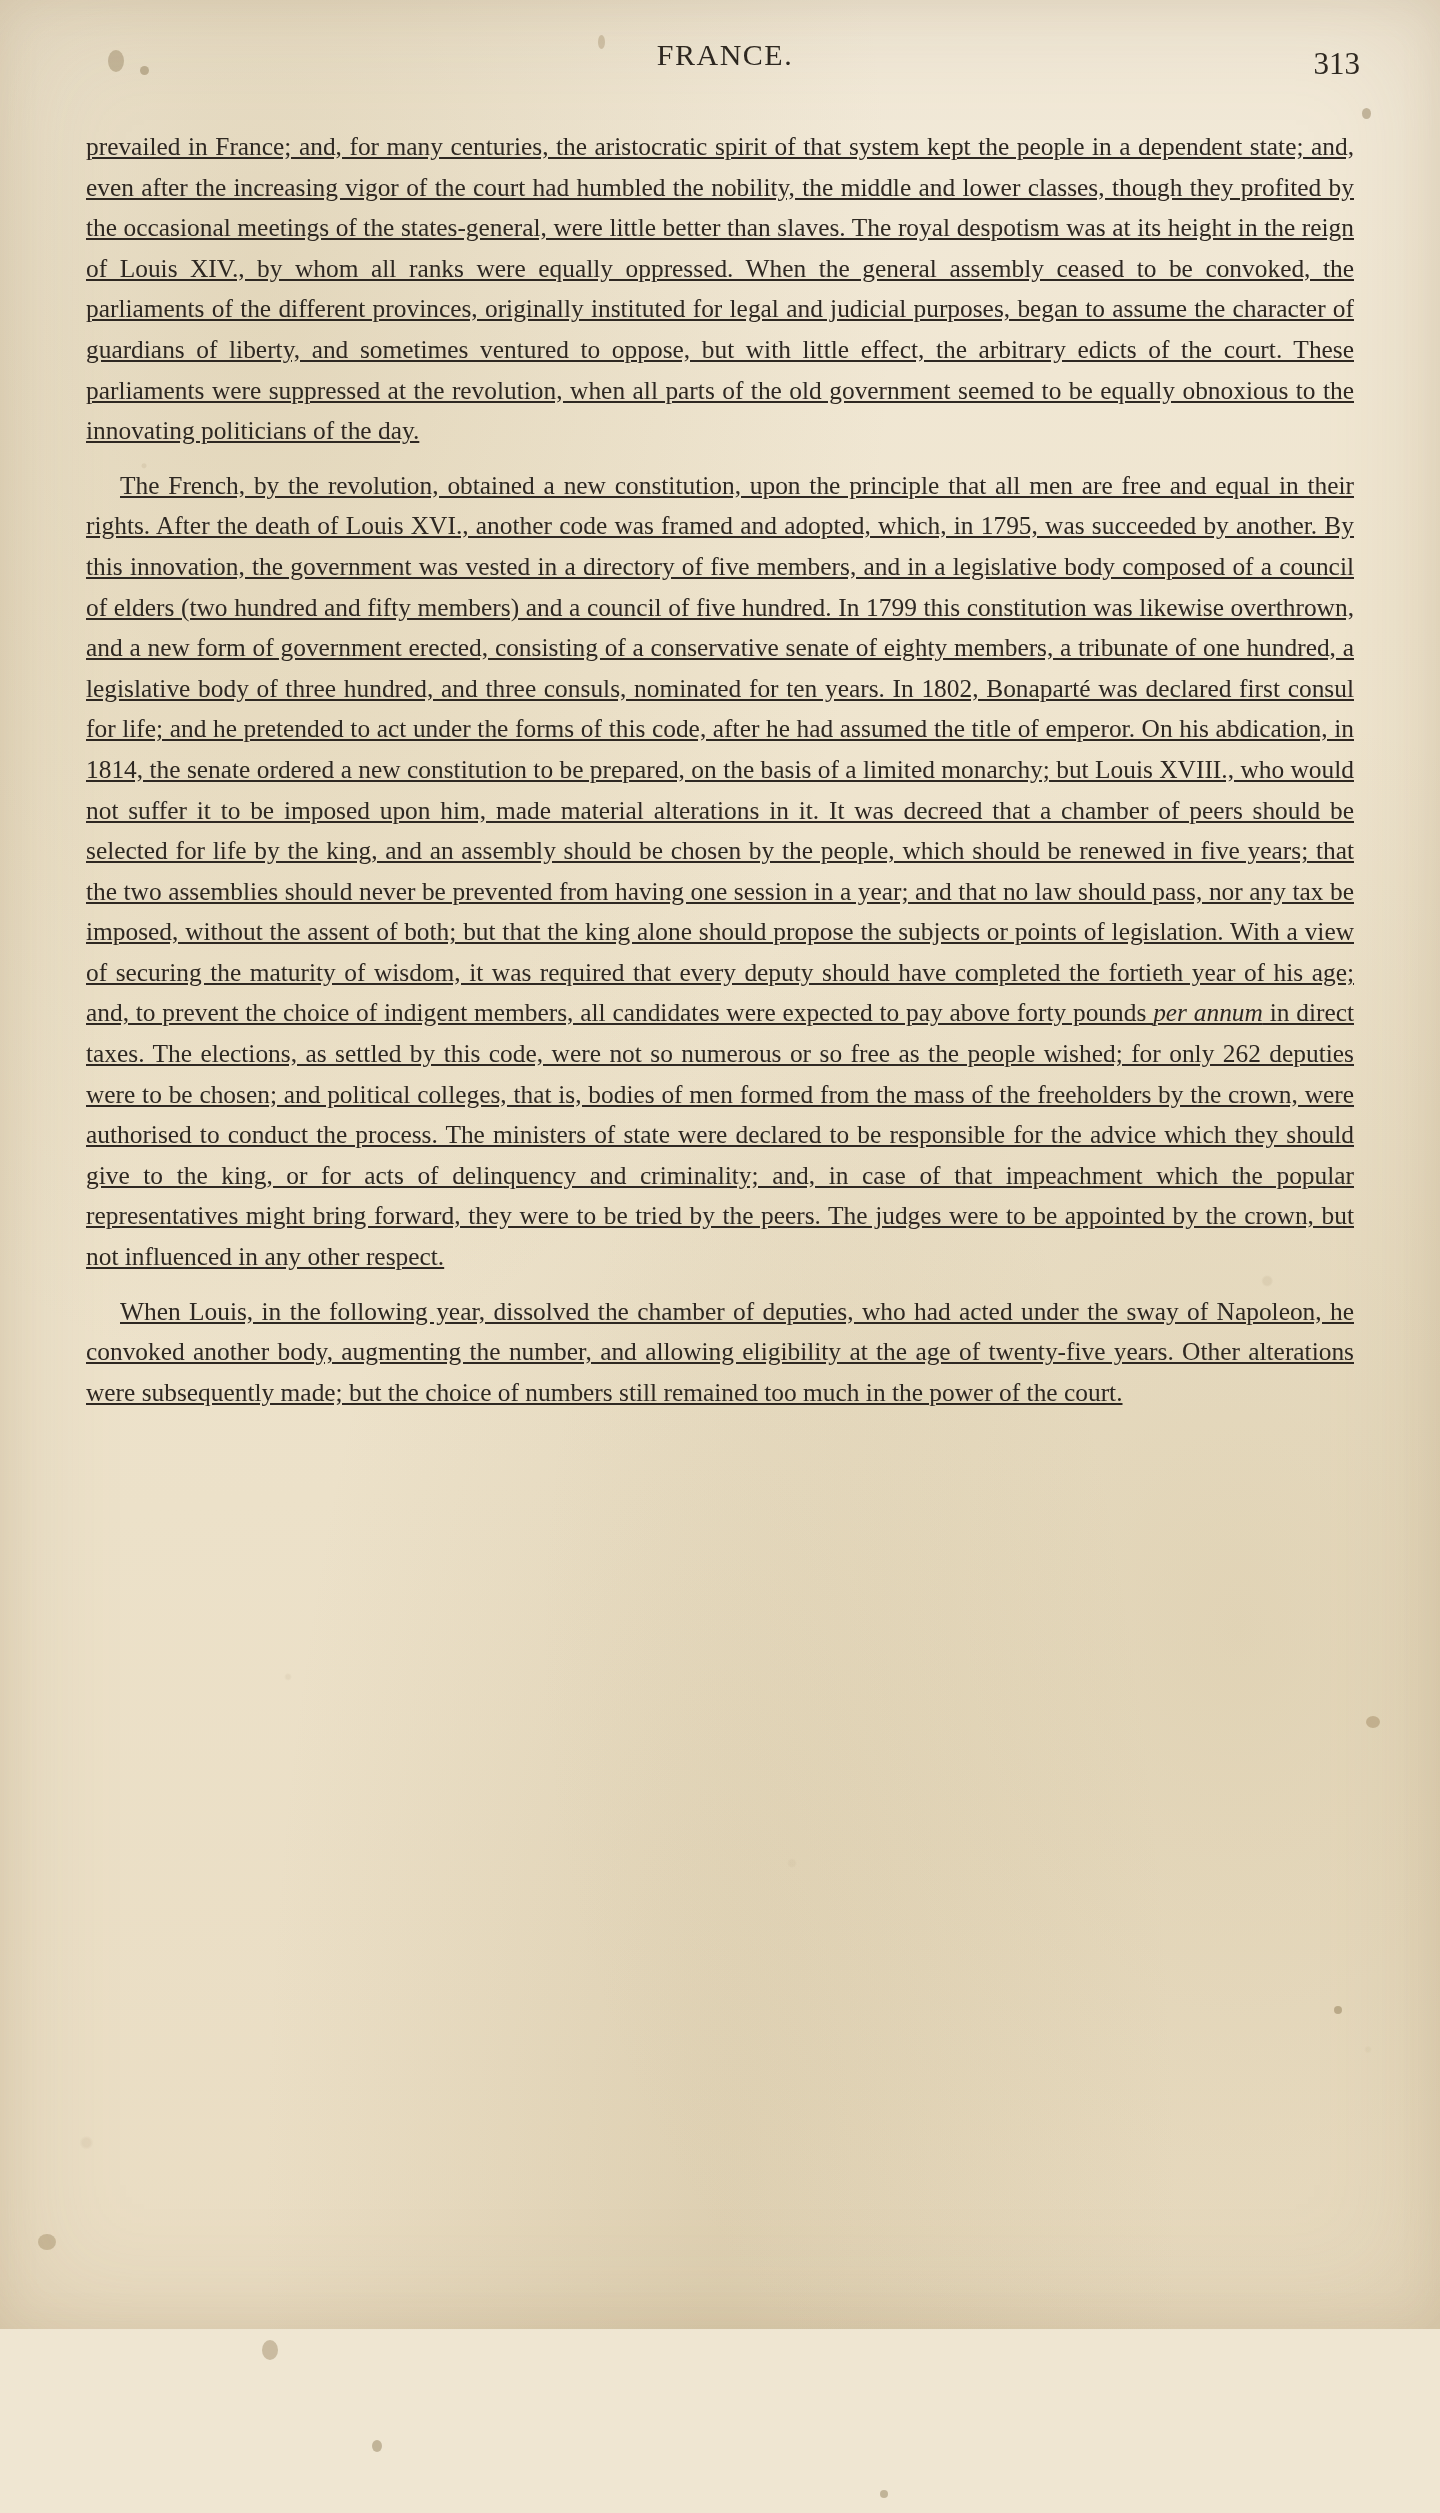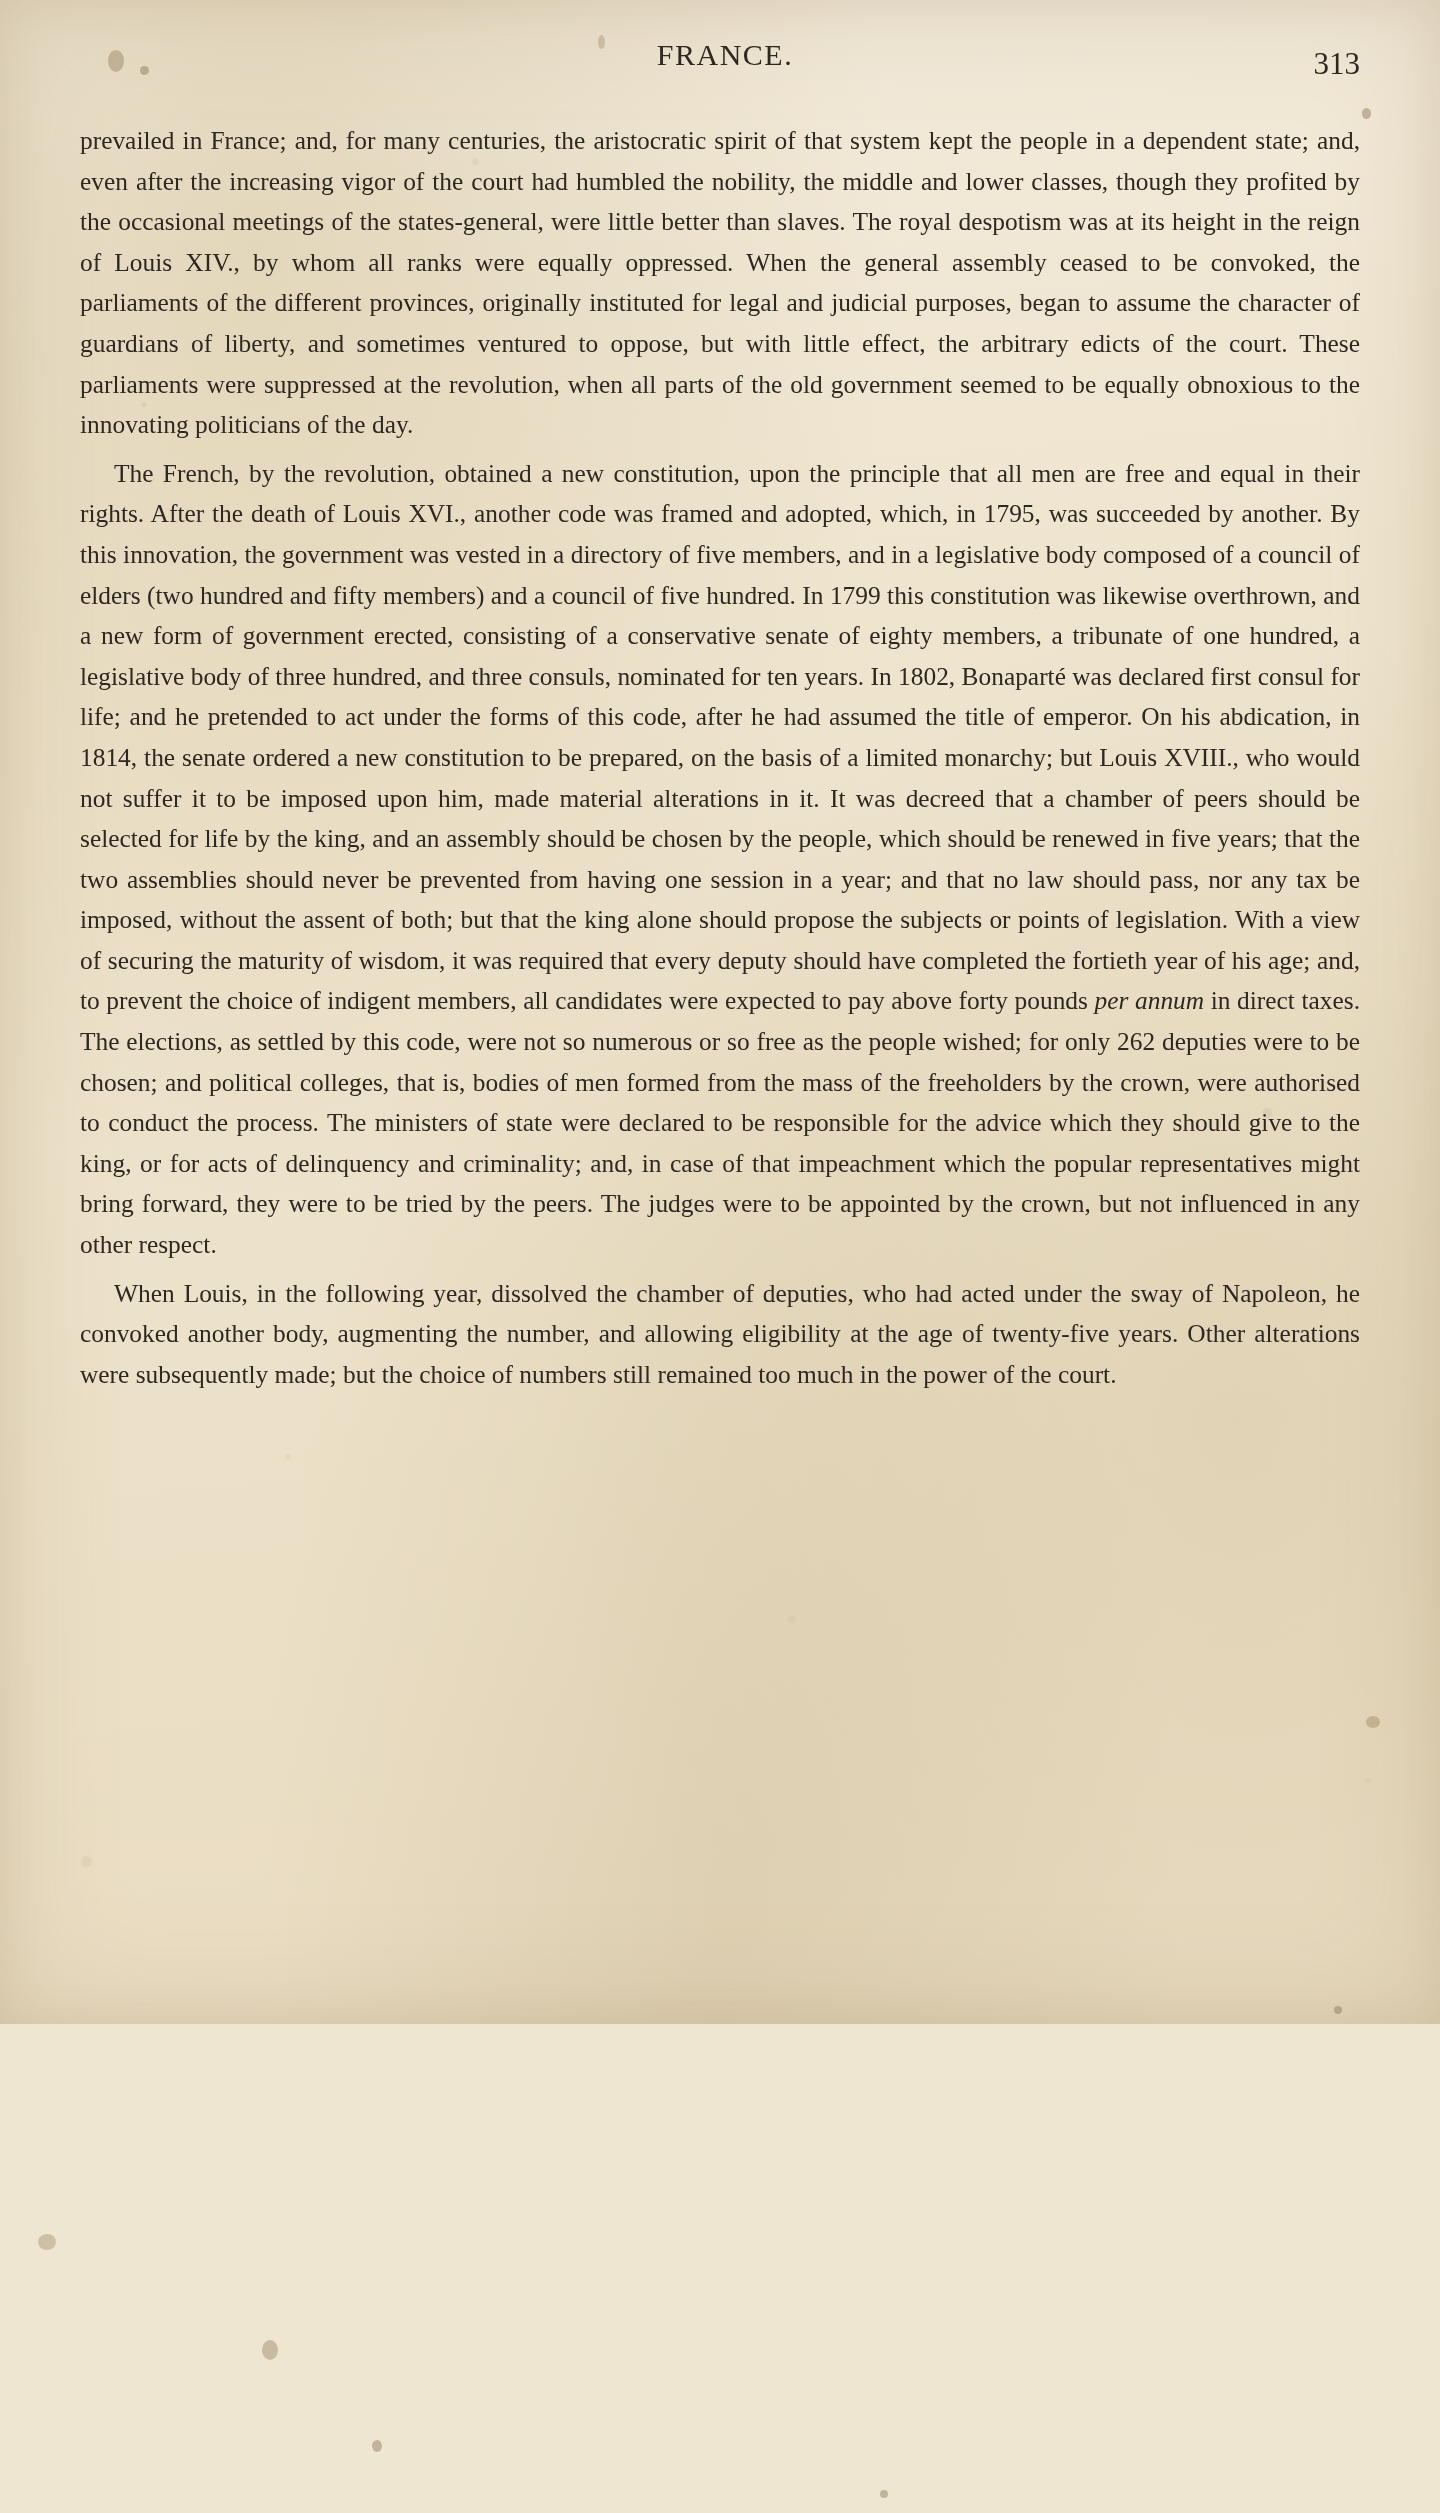--- a/index.html
+++ b/index.html
@@ -9,21 +9,21 @@
   body {
     width: 1440px;
     height: 2513px;
     background: #efe6d2;
     font-family: "Liberation Serif", serif;
     overflow: hidden;
   }
   .page {
     position: relative;
     width: 1440px;
-    height: 2024px;
+    height: 2329px;
     background:
       radial-gradient(ellipse at 18% 12%, rgba(190,170,120,0.28) 0%, rgba(190,170,120,0.0) 38%),
       radial-gradient(ellipse at 86% 70%, rgba(186,166,118,0.22) 0%, rgba(186,166,118,0.0) 40%),
       radial-gradient(ellipse at 50% 96%, rgba(176,156,110,0.20) 0%, rgba(176,156,110,0.0) 45%),
       linear-gradient(175deg, #f2eada 0%, #efe5cf 30%, #ece1c9 62%, #e9dcc2 100%);
     box-sizing: border-box;
     padding-left: 16px;
   }
   .grain {
     position: absolute;
@@ -82,22 +82,23 @@
     top: 112px;
     left: 72px;
     width: 1296px;
     font-size: 25.4px;
     line-height: 40.6px;
     color: #2e2822;
     text-align: justify;
     text-justify: inter-word;
   }
   .para {
-    margin: 8px;
+    margin: 14px;
     text-indent: 0;
+    text-decoration: underline;
   }
   .para + .para {
     margin-top: 0;
   }
   .indent {
     text-indent: 34px;
   }
   .smallcaps {
     font-variant: small-caps;
     letter-spacing: 0.5px;

